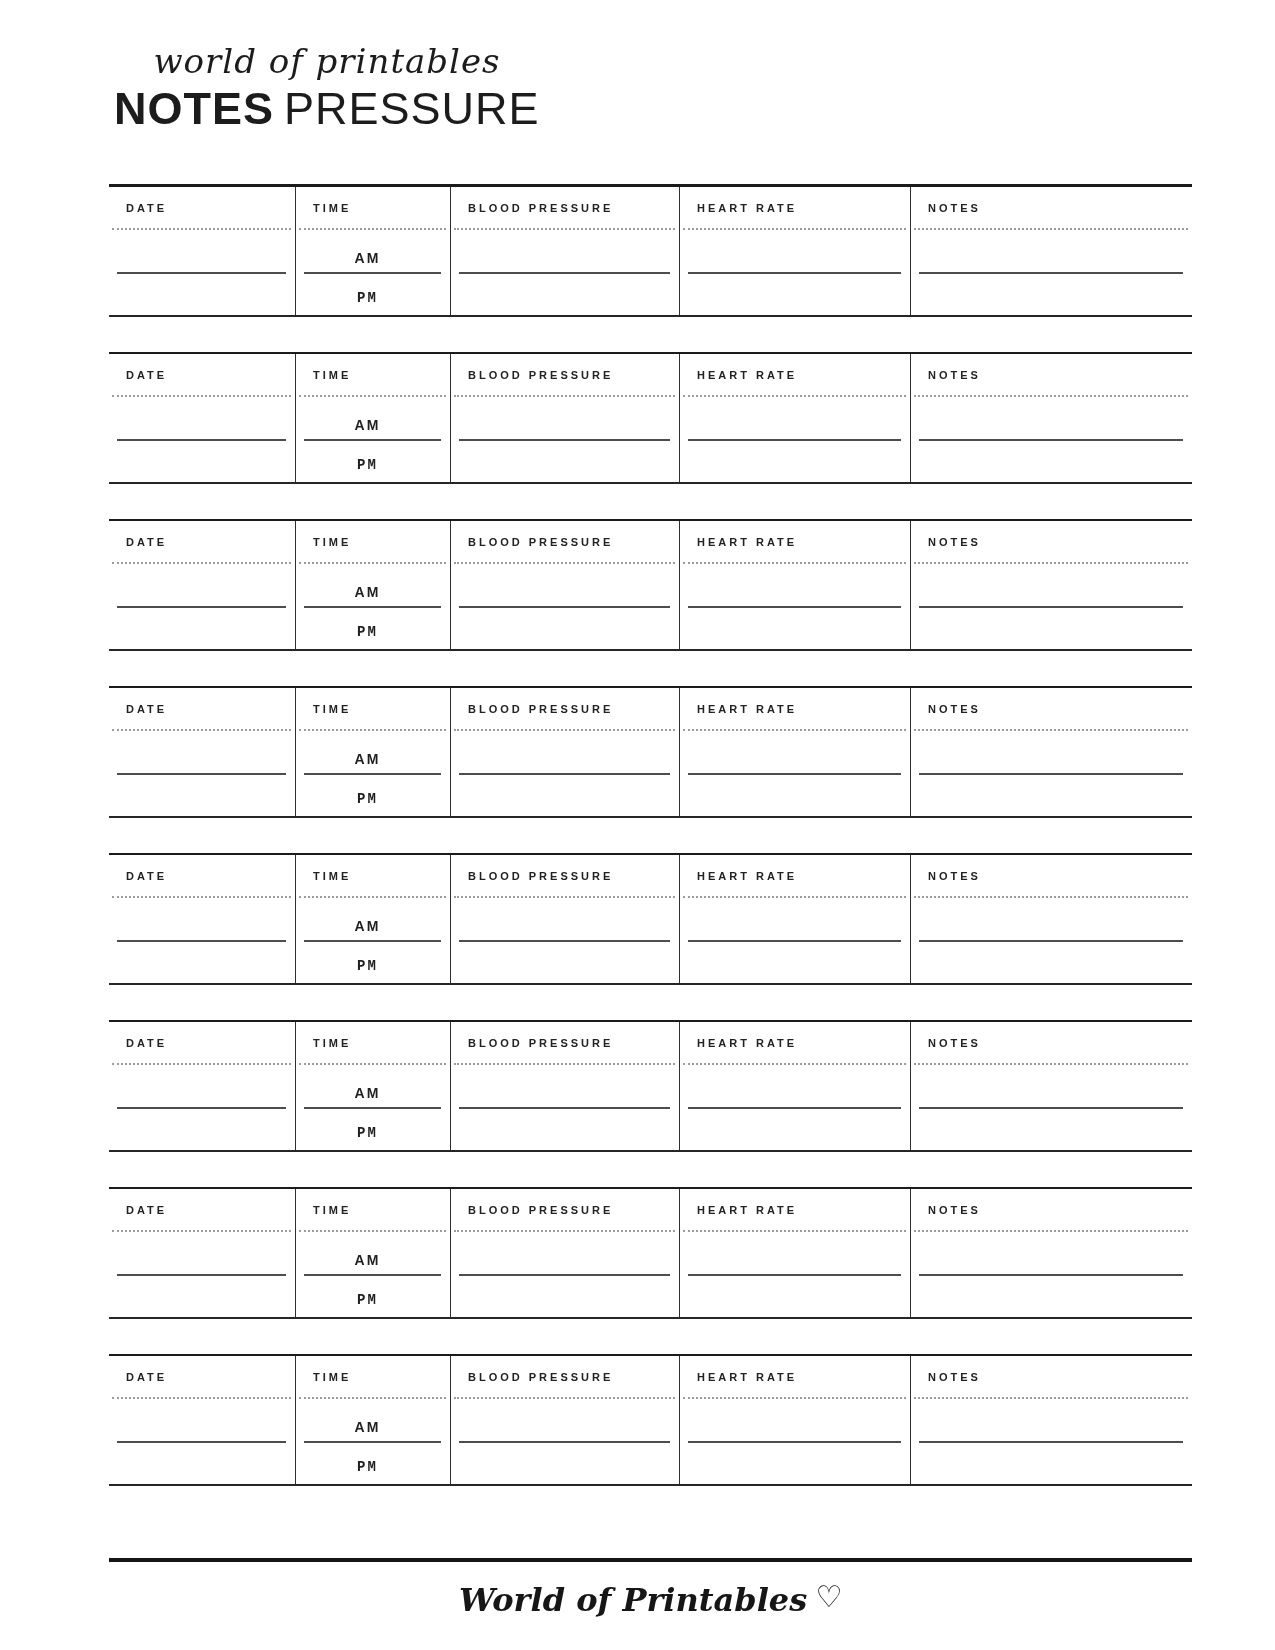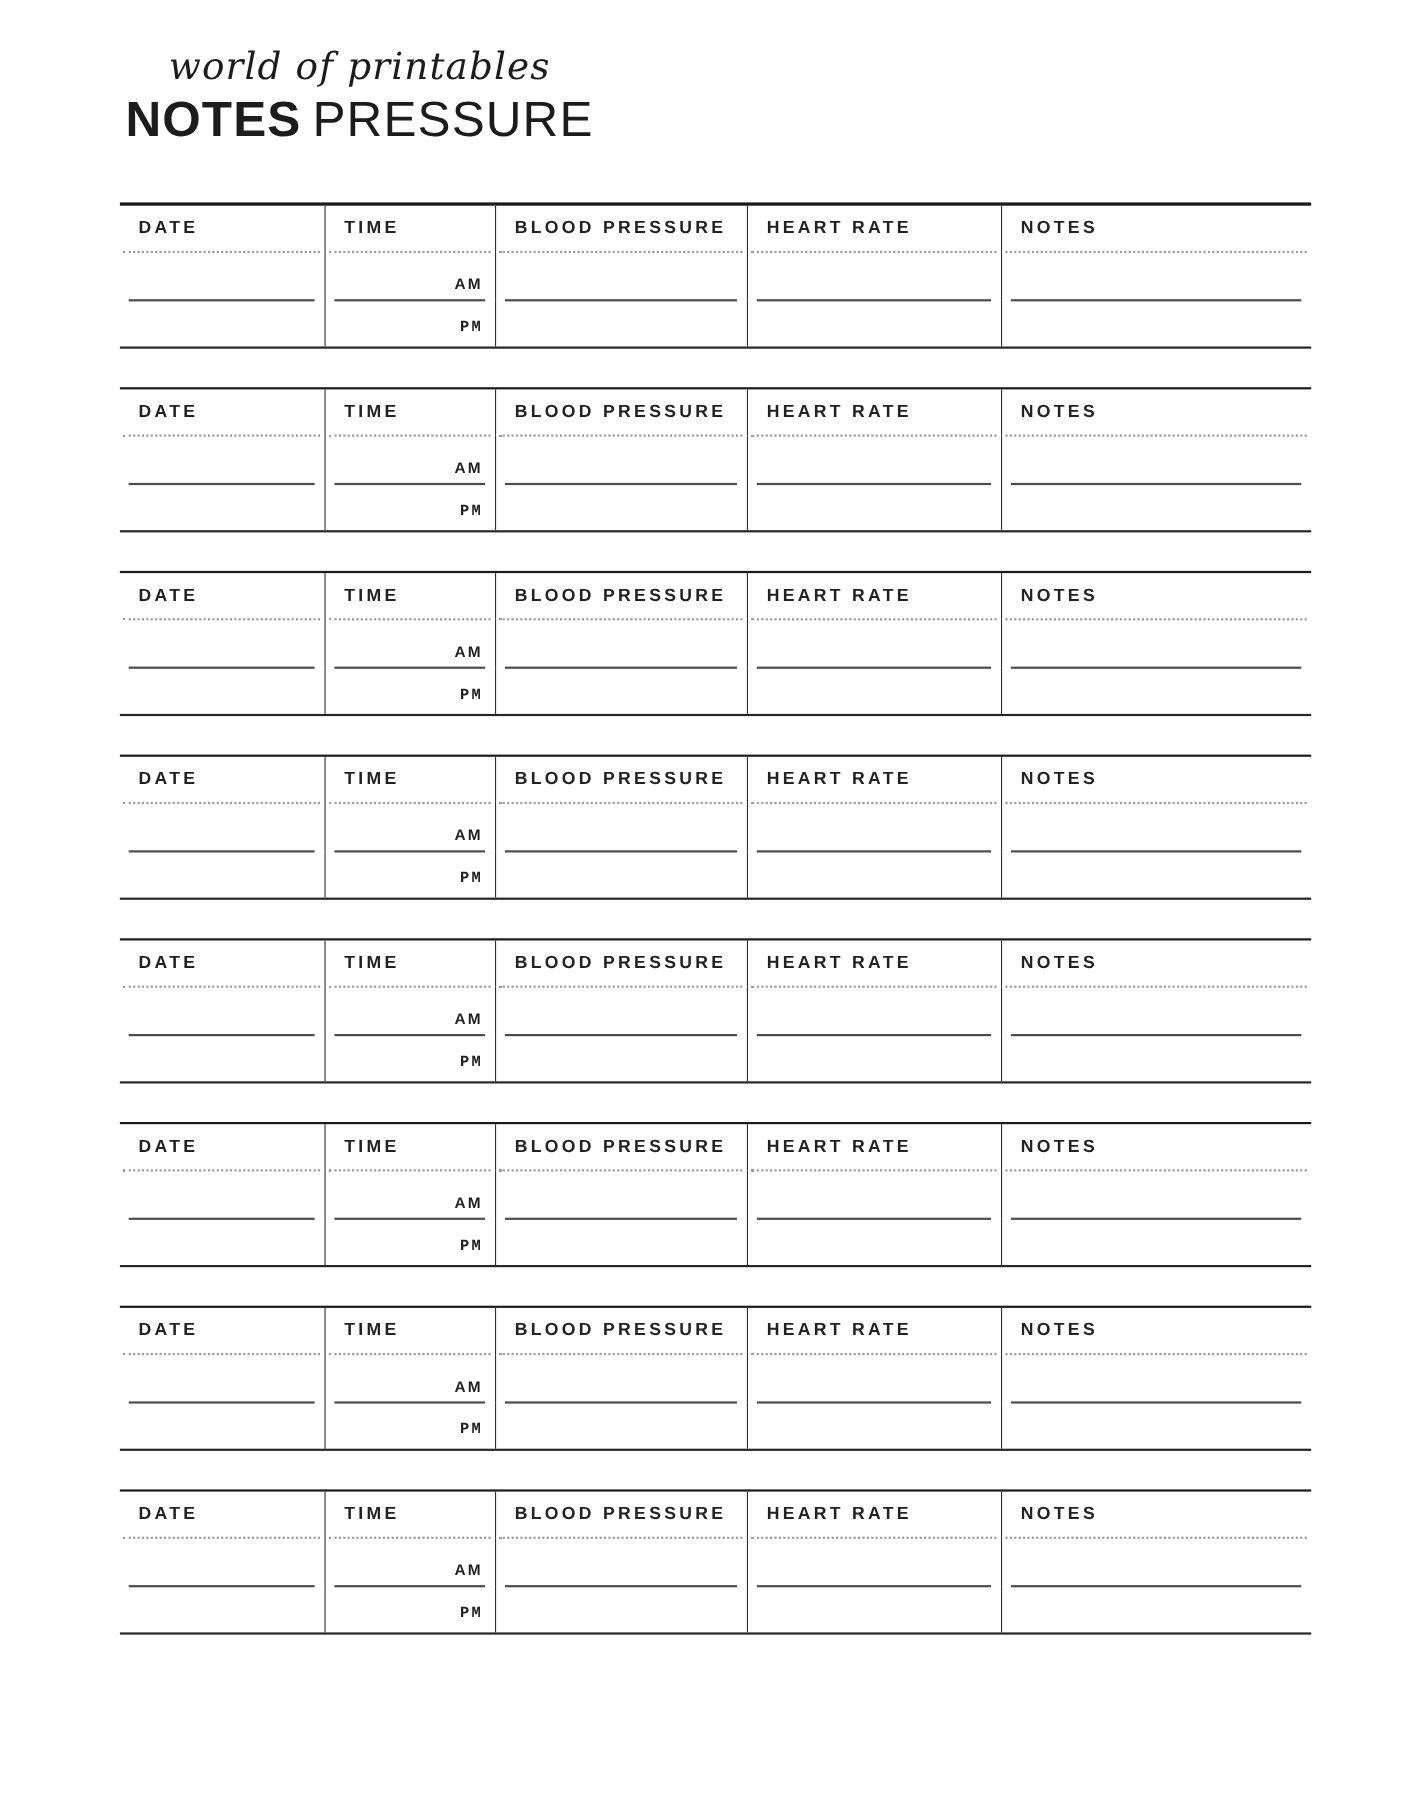--- a/index.html
+++ b/index.html
@@ -65,31 +65,31 @@
   .cell{ position:relative; }
   .cell:not(.c-notes){ border-right:1.5px solid var(--separator); }
 
   .cell.head{ display:flex; align-items:center; padding-left:17px; }
   .cell.head::after{
     content:'';
     position:absolute; left:3px; right:4px; bottom:-1px;
     border-bottom:2px dotted var(--dotted-line);
   }
   .hlabel{
-    font-size:16px; font-weight:700; letter-spacing:3px;
+    font-size:11px; font-weight:700; letter-spacing:3px;
     color:#222; white-space:nowrap;
   }
 
   .row.am .cell::after{
     content:'';
     position:absolute; left:8px; right:9px; bottom:-1px;
     border-bottom:2px solid var(--write-line);
   }
   .cell.entry.c-time{
-    display:flex; justify-content:flex-end; align-items:flex-end;
+    display:flex; justify-content:center; align-items:flex-end;
     padding:0 11px 7px 0;
   }
   .row.pm .cell.entry.c-time{ padding-bottom:9px; }
   .ampm{
     font-size:14px; font-weight:700; letter-spacing:2px; color:#1f1f1f;
   }
 
   
   .footer-divider{
     height:4px; background:#151515; margin-top:72px;
@@ -418,14 +418,18 @@
           <div class="cell entry c-time">
             <span class="ampm">PM</span>
           </div>
           <div class="cell entry c-blood_pressure"></div>
           <div class="cell entry c-heart_rate"></div>
           <div class="cell entry c-notes"></div>
         </div>
       </section>
     </main>
 
+  <footer>
+    <div class="footer-divider"></div>
+    <div class="brand-footer"><span>World of Printables</span><span class="heart">♡</span></div>
+  </footer>
 
 </div>
 
 </body></html>

